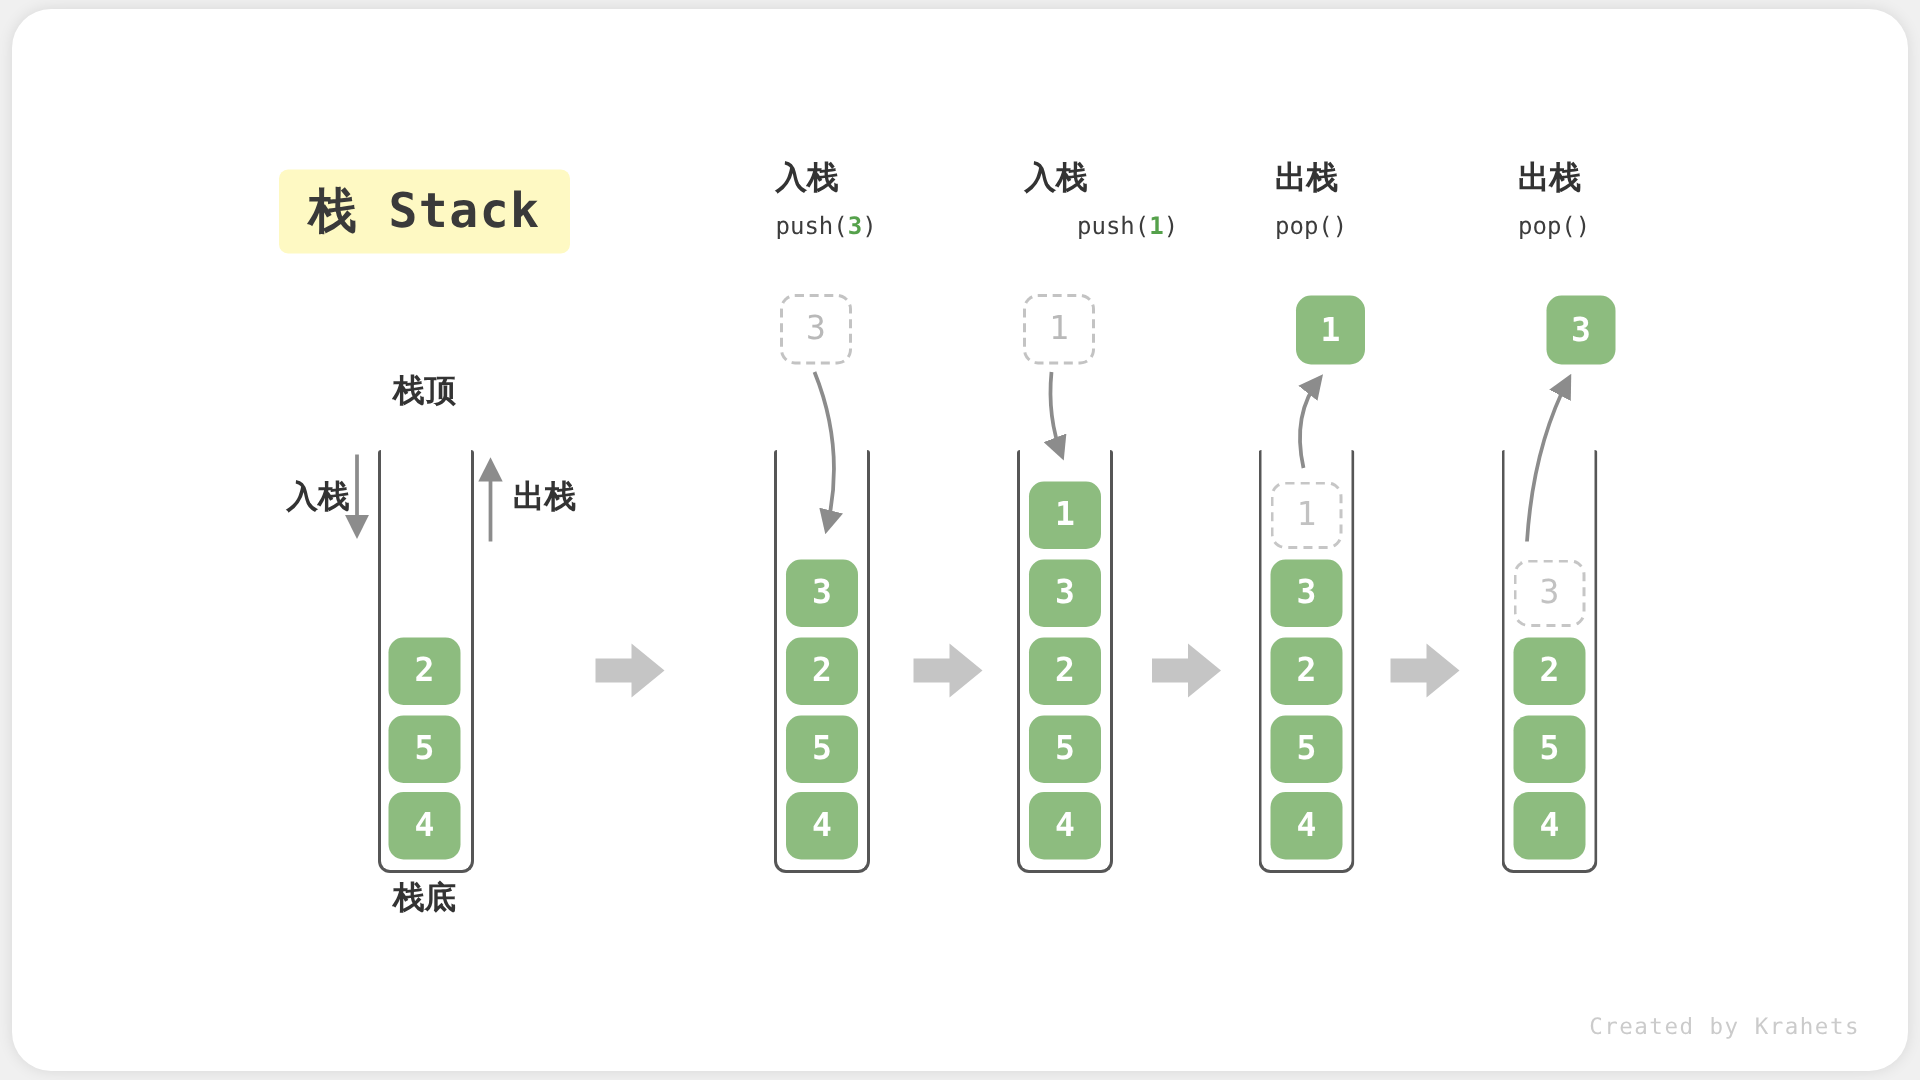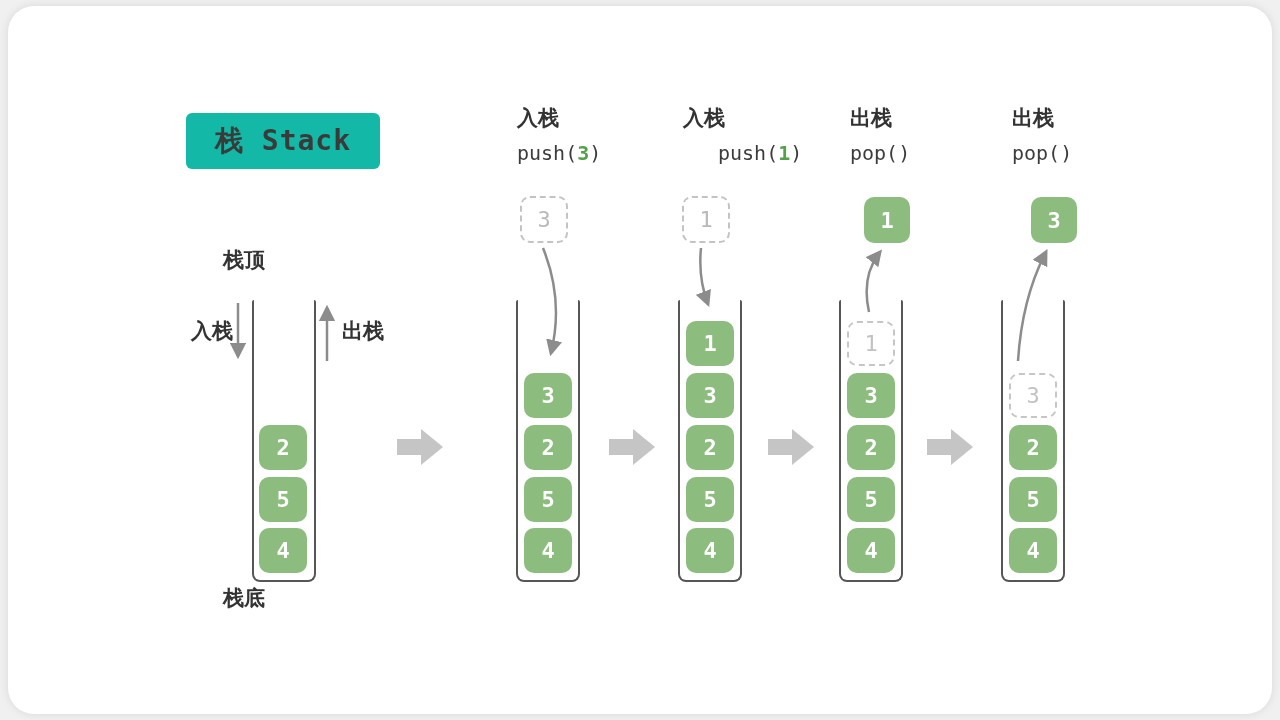--- a/index.html
+++ b/index.html
@@ -10,36 +10,36 @@
     overflow:hidden;
   }
   .canvas{position:relative;width:1280px;height:720px;}
   .card{
     position:absolute;left:8px;top:6px;width:1264px;height:708px;
     background:#ffffff;border-radius:26px;
     box-shadow:0 0 10px rgba(0,0,0,0.10);
   }
   .title-box{
     position:absolute;left:186px;top:113px;width:194px;height:56px;
-    background:#14b8a6;border-radius:6px;
+    background:#fef9c3;border-radius:6px;
     display:flex;align-items:center;justify-content:center;
     font-family:"DejaVu Sans Mono","Liberation Mono",monospace;
-    font-size:28px;font-weight:700;color:#3a3a3a;letter-spacing:1px;
+    font-size:32px;font-weight:700;color:#3a3a3a;letter-spacing:1px;
   }
   .zh-lbl{
     position:absolute;color:#333333;font-weight:700;font-size:21px;
-    width:120px;
+    width:120px;text-align:center;
   }
   .step-op{
     position:absolute;top:104px;color:#333333;font-weight:700;font-size:21px;
   }
   .step-code{
     position:absolute;top:141px;
     font-family:"DejaVu Sans Mono","Liberation Mono",monospace;
-    font-size:20px;color:#3c3c3c;font-weight:500;white-space:nowrap;
+    font-size:16px;color:#3c3c3c;font-weight:500;white-space:nowrap;
   }
   .step-code .num{color:#55a14b;font-weight:700;}
   .stack-frame{
     position:absolute;top:300px;width:64px;height:282px;
     border-left:2px solid #565656;border-right:2px solid #565656;
     border-bottom:2px solid #565656;
     border-radius:2px 2px 8px 8px;
     box-sizing:border-box;background:transparent;
   }
   .cell{
@@ -142,13 +142,14 @@
     <path d="M701,248 Q698,278 708,304" stroke="#8c8c8c" stroke-width="2.5" fill="none" marker-end="url(#ah)"></path>
     <path d="M869,312 Q861,276 880,252" stroke="#8c8c8c" stroke-width="2.5" fill="none" marker-end="url(#ah)"></path>
     <path d="M1018,361 Q1022,298 1046,252" stroke="#8c8c8c" stroke-width="2.5" fill="none" marker-end="url(#ah)"></path>
 
     <polygon points="397,439 421,439 421,429 443,447 421,465 421,455 397,455" fill="#c5c5c5"></polygon>
     <polygon points="609,439 633,439 633,429 655,447 633,465 633,455 609,455" fill="#c5c5c5"></polygon>
     <polygon points="768,439 792,439 792,429 814,447 792,465 792,455 768,455" fill="#c5c5c5"></polygon>
     <polygon points="927,439 951,439 951,429 973,447 951,465 951,455 927,455" fill="#c5c5c5"></polygon>
   </svg>
 
+  <div class="watermark">Created by Krahets</div>
 </div>
 
 </body></html>

